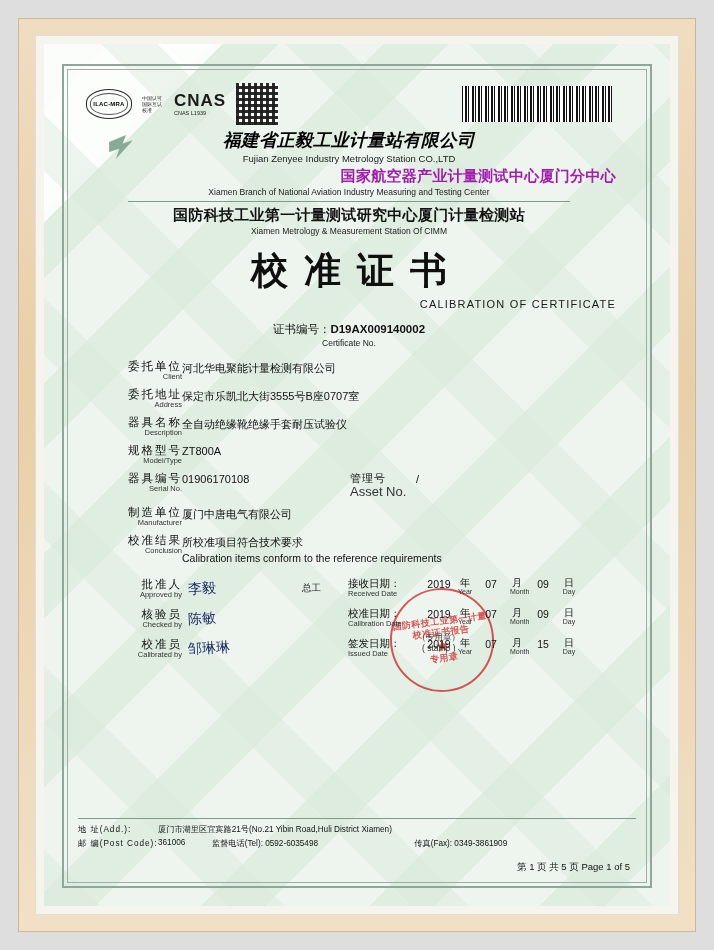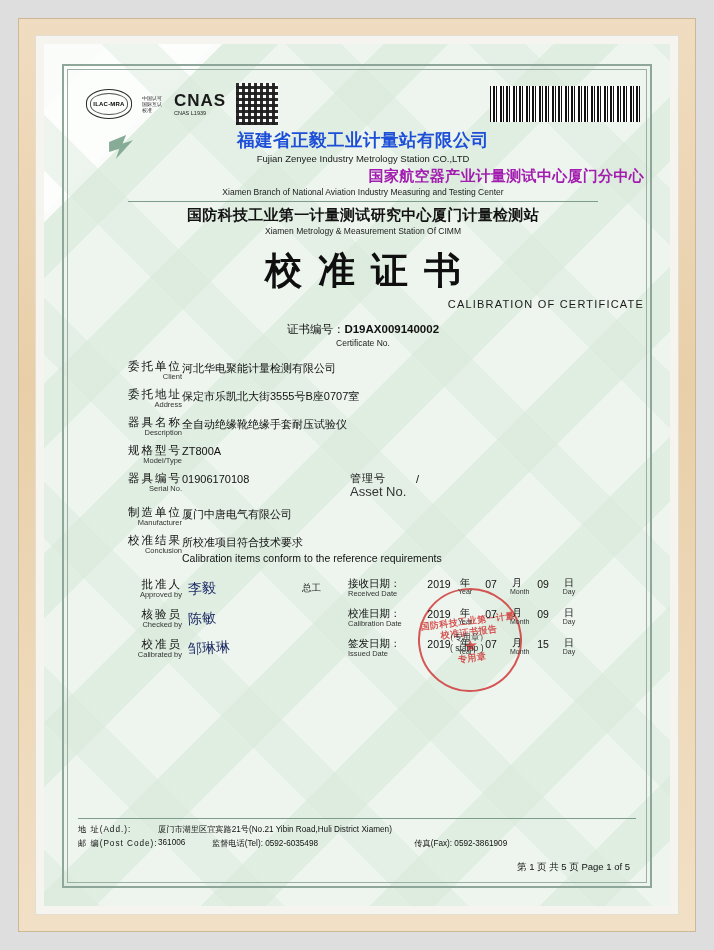--- a/index.html
+++ b/index.html
@@ -58,21 +58,21 @@
 
   .border-box {
     position: absolute;
     left: 18px; top: 20px; right: 18px; bottom: 18px;
     border: 2px solid #8fa79a;
     padding: 3px;
   }
   .border-inner {
     width: 100%; height: 100%;
     border: 1px solid #9bb0a4;
-    padding: 10px 2px 8px 14px;
+    padding: 10px 30px 8px 14px;
     position: relative;
   }
 
   
   .logo-row {
     display: flex;
     align-items: center;
     gap: 10px;
     height: 46px;
     padding: 2px 4px 0 4px;
@@ -124,21 +124,21 @@
     position: relative;
     text-align: center;
     margin-top: 2px;
   }
   .org-logo {
     position: absolute;
     left: 22px; top: 2px;
     width: 34px; height: 34px;
     color: #7fa893;
   }
-  .cn-l1 { font-size: 17.5px; font-weight: bold; color: #1d4ed8; letter-spacing: .5px; }
+  .cn-l1 { font-size: 17.5px; font-weight: bold; color: #000000; letter-spacing: .5px; font-style: italic; }
   .en-l1 { font-size: 9.5px; color: #1a1a1a; margin-top: 1px; }
   .cn-l2 { font-size: 15px; font-weight: bold; color: #a21caf; margin-top: 3px; letter-spacing: .3px; text-align: right; }
   .en-l2 { font-size: 8.5px; color: #1a1a1a; margin-top: 1px; }
   .hr-thin { border-top: 1px solid #7e9c8c; margin: 4px 46px 4px 46px; }
   .cn-l3 { font-size: 15px; font-weight: bold; color: #121212; letter-spacing: .3px; }
   .en-l3 { font-size: 8.5px; color: #1a1a1a; margin-top: 1px; }
 
   .big-title {
     text-align: center;
     font-family: "DejaVu Serif", serif;
@@ -513,21 +513,21 @@
 
        <div class="footer">
          <div class="frow">
            <div class="fkey">地    址(Add.):</div>
            <div class="fmid">厦门市湖里区宜宾路21号(No.21 Yibin Road,Huli District Xiamen)</div>
          </div>
          <div class="frow">
            <div class="fkey">邮    编(Post Code):</div>
            <div style="width:56px">361006</div>
            <div style="width:210px">监督电话(Tel): 0592-6035498</div>
-           <div class="fright">传真(Fax): 0592-3861909</div>
+           <div class="fright">传真(Fax): 0349-3861909</div>
          </div>
        </div>
 
        <div class="pageno">第 1 页 共  5  页 Page 1 of 5</div>
 
       </div>
      </div>
    </div>
   </div>
  </div>

